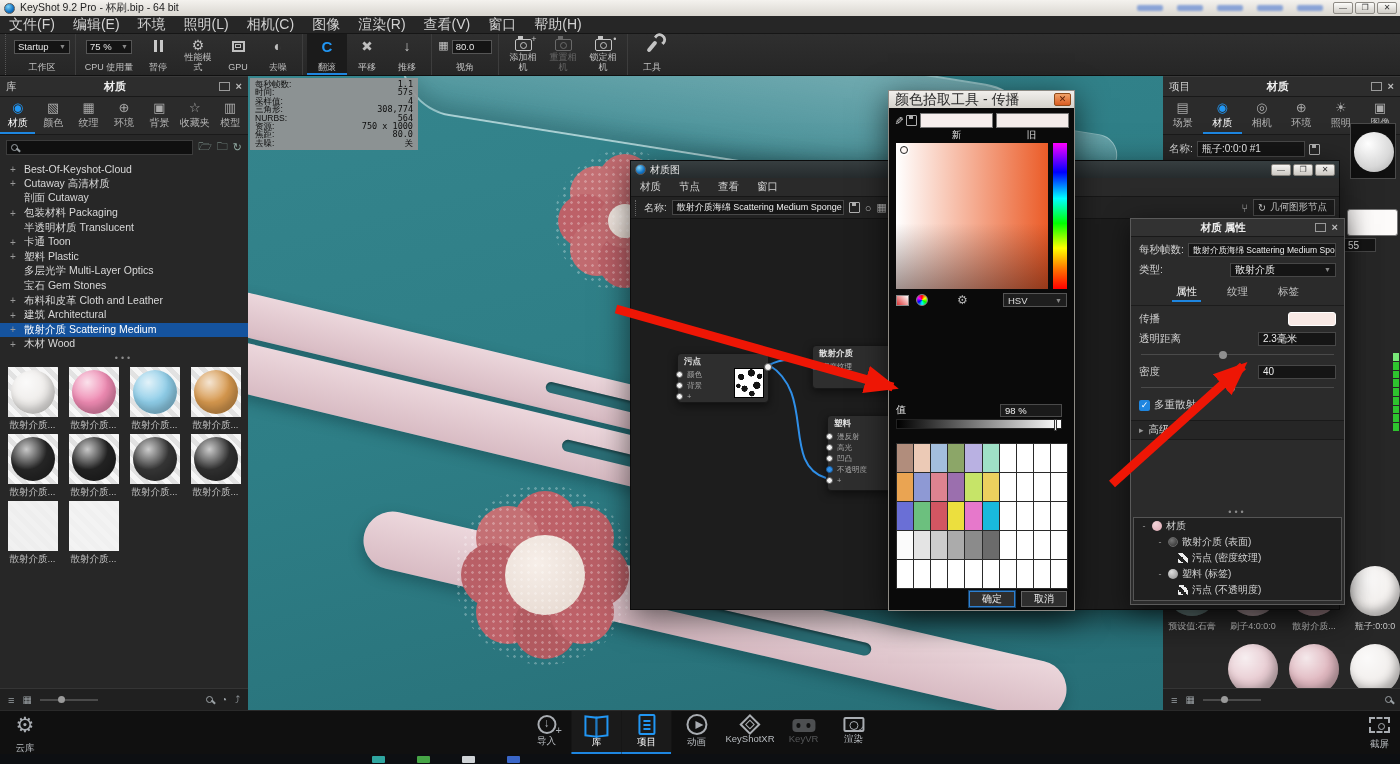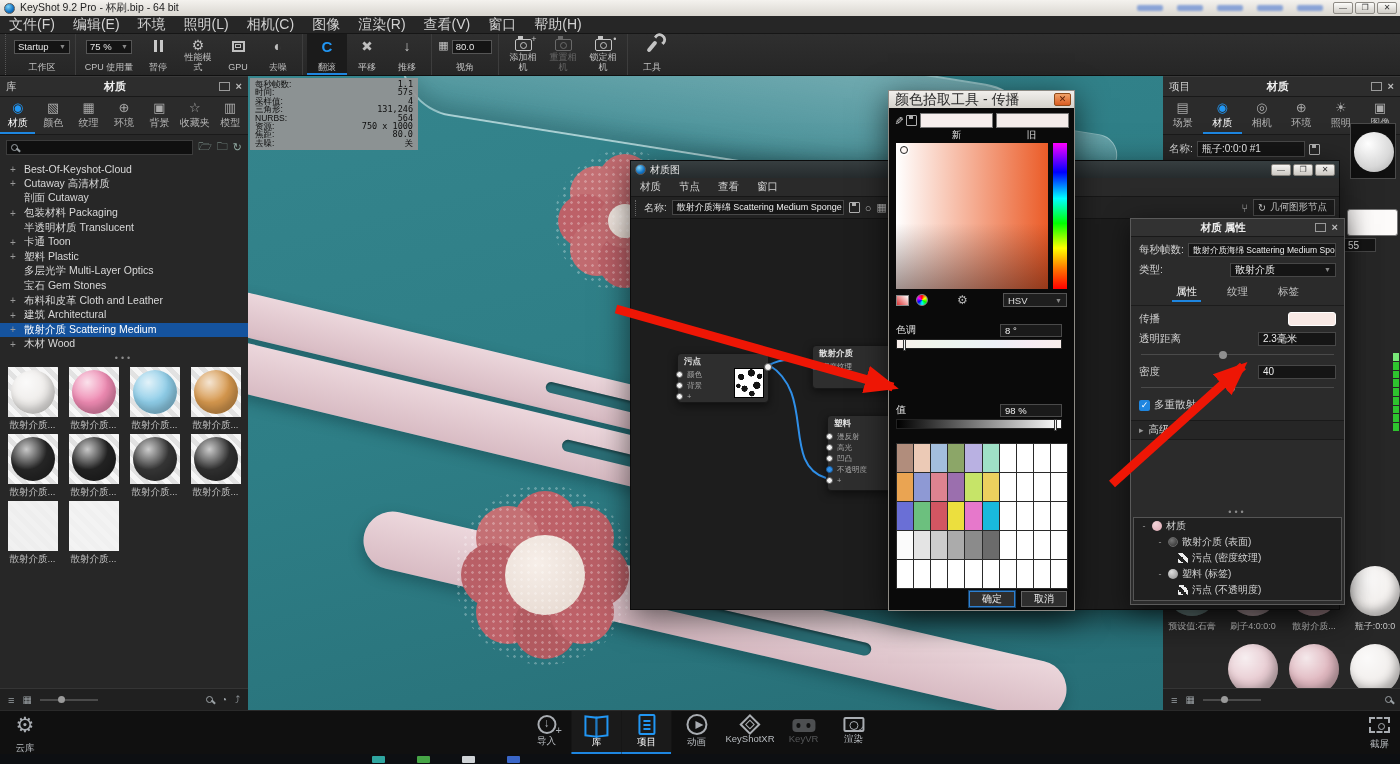--- a/index.html
+++ b/index.html
@@ -462,21 +462,21 @@
           <span class="v">57s</span>
         </div>
 
         <div class="row">
           <span>采样值:</span>
           <span class="v">4</span>
         </div>
 
         <div class="row">
           <span>三角形:</span>
-          <span class="v">131,246</span>
+          <span class="v">308,774</span>
         </div>
 
         <div class="row">
           <span>NURBS:</span>
           <span class="v">564</span>
         </div>
 
         <div class="row">
           <span>资源:</span>
           <span class="v">750 x 1000</span>
@@ -1005,29 +1005,20 @@
     <div class="pk-hue"></div>
     <div class="pk-mode">
       <span class="pk-mic1"></span>
       <span class="pk-mic2"></span>
       <span class="pk-gear">⚙</span>
       <span class="pk-dd">
         <span>HSV</span>
           <span class="car">▼</span>
         </span>
     </div>
-    <div class="pk-sl" style="top:232px">
-      <div class="lr">
-        <span class="ln">色调</span>
-        <span class="lf">8 °</span>
-      </div>
-      <div class="pk-bar bar-hue">
-          <i style="left:6px"></i>
-        </div>
-    </div>
     <div class="pk-sl" style="top:312px">
       <div class="lr">
         <span class="ln">值</span>
         <span class="lf">98 %</span>
       </div>
       <div class="pk-bar bar-val">
           <i style="left:157px"></i>
         </div>
     </div>
     <div class="pk-swatches">

